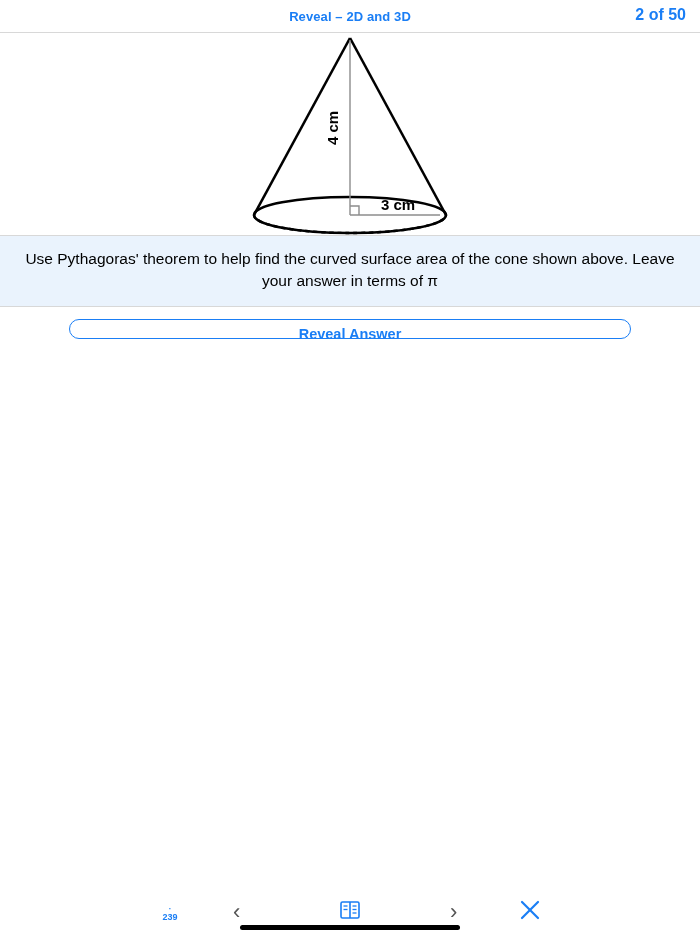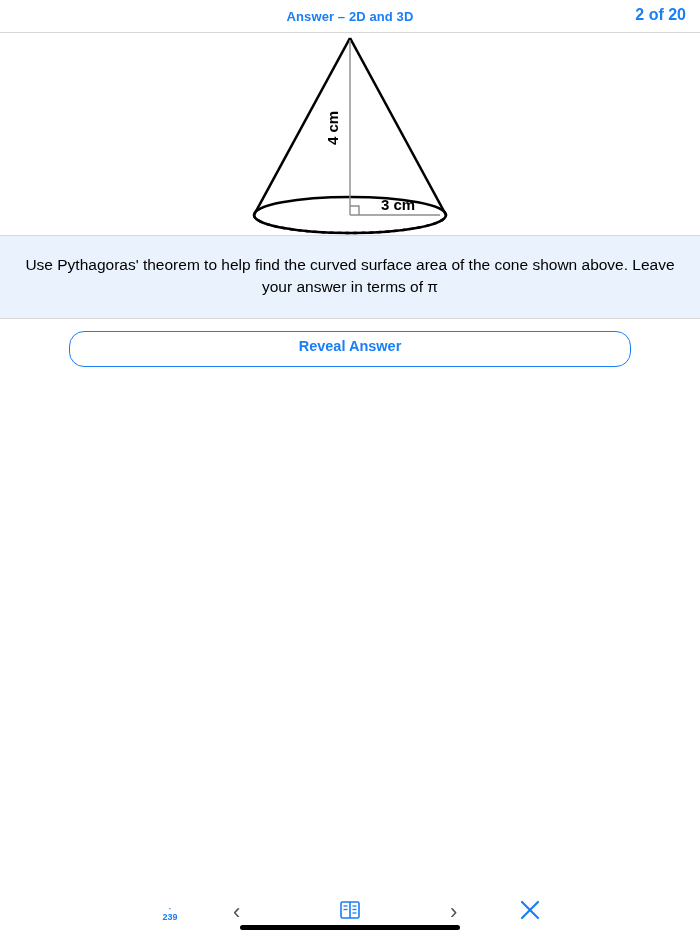--- a/index.html
+++ b/index.html
@@ -63,32 +63,32 @@
     padding: 12px 14px 14px 14px;
     box-sizing: border-box;
     min-height: 58px;
   }
   .question-text {
     font-size: 15.5px;
     line-height: 22px;
     color: #000000;
     text-align: center;
     max-width: 680px;
-    margin: 6px auto;
+    margin: 0 auto;
   }
 
   
   .reveal-row {
     padding-top: 12px;
     display: flex;
     justify-content: center;
   }
   .reveal-button {
     width: 562px;
-    height: 36px;
+    height: 20px;
     line-height: 28px;
     border: 1px solid #1a7ef5;
     border-radius: 15px;
     background: #ffffff;
     color: #1a7ef5;
     font-size: 14.5px;
     font-weight: bold;
     text-align: center;
     box-sizing: border-box;
     cursor: pointer;
@@ -149,22 +149,22 @@
     width: 220px;
     height: 5px;
     border-radius: 3px;
     background: #000000;
   }
 </style>
 </head>
 <body>
 
 <div class="header">
-  <div class="header-title">Answer – 2D and 3D</div>
-  <div class="header-counter">2 of 20</div>
+  <div class="header-title">Reveal – 2D and 3D</div>
+  <div class="header-counter">2 of 50</div>
 </div>
 
 <div class="figure-area">
   <div class="figure-wrap">
     <svg width="320" height="202" viewBox="0 0 320 202">
 
       <ellipse cx="160" cy="182" rx="96" ry="18" fill="none" stroke="#000000" stroke-width="2.6"></ellipse>
       <path d="M 160 5 L 64 182" fill="none" stroke="#000000" stroke-width="2.6"></path>
       <path d="M 160 5 L 256 182" fill="none" stroke="#000000" stroke-width="2.6"></path>
 

